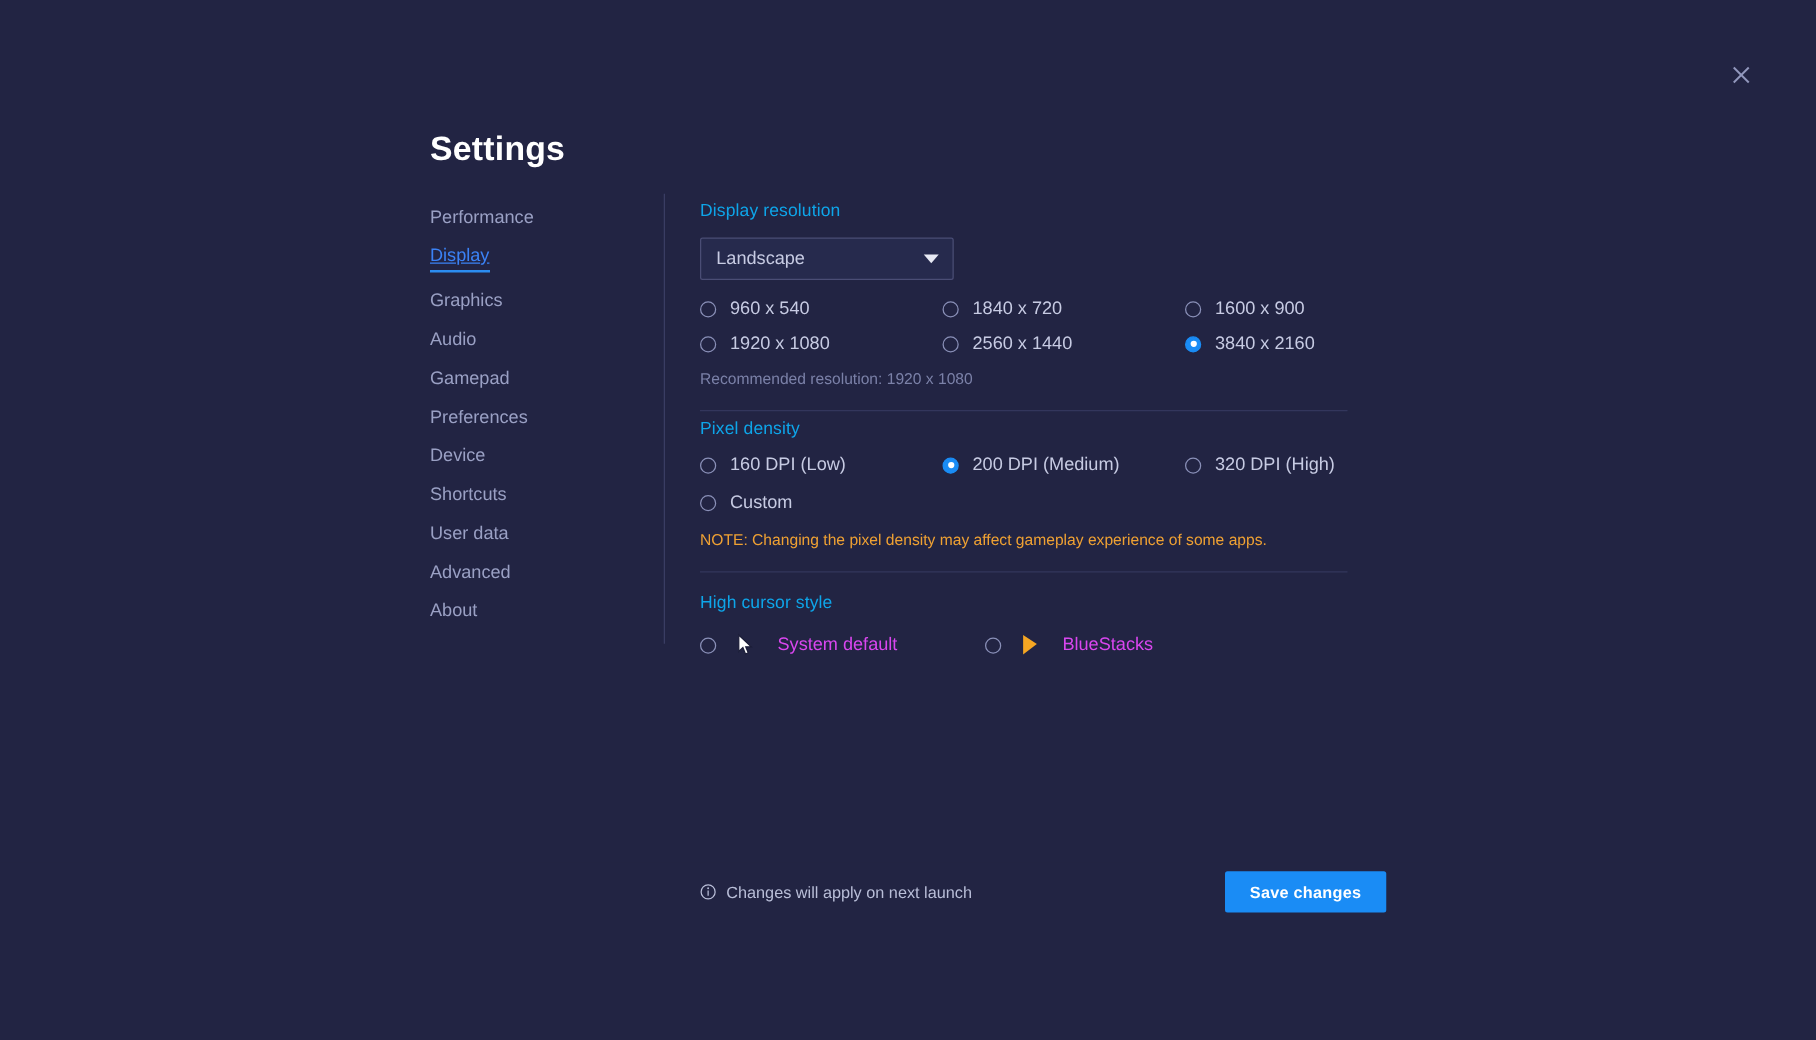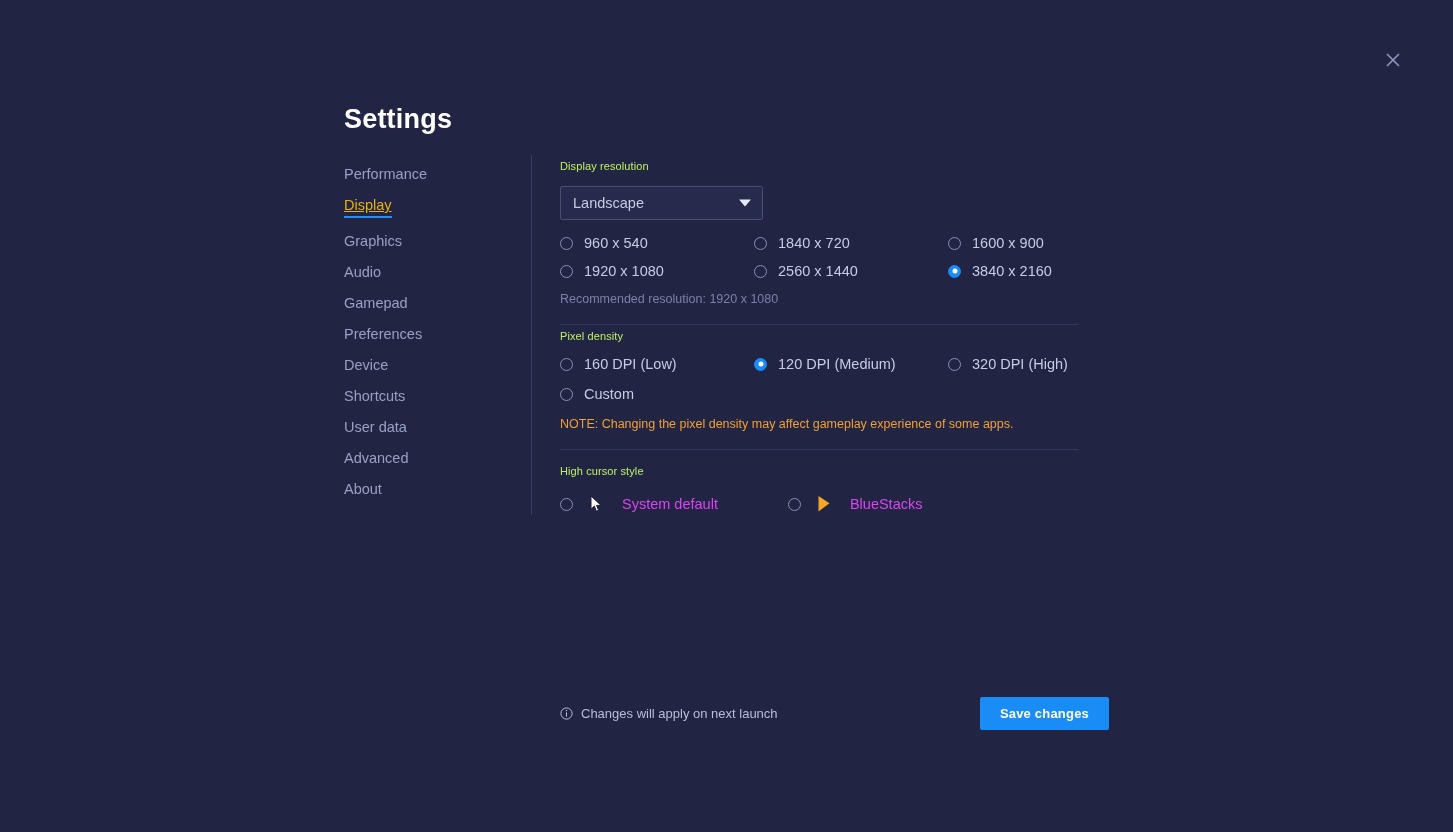--- a/index.html
+++ b/index.html
@@ -57,21 +57,21 @@
     color: #9aa0c4;
     line-height: 16px;
     padding: 0;
     margin-bottom: 15px;
     cursor: pointer;
     display: inline-block;
     white-space: nowrap;
   }
   .sidebar-row { line-height: 0; }
   .sidebar-item.active {
-    color: #eab308;
+    color: #3b82f6;
     border-bottom: 2px solid #2b8cf0;
     padding-bottom: 3px;
     text-decoration: underline;
   }
 
   .v-divider {
     position: absolute;
     left: 531px;
     top: 155px;
     width: 1px;
@@ -81,22 +81,22 @@
 
   
   .content {
     position: absolute;
     left: 560px;
     top: 160px;
     width: 520px;
   }
 
   .section-title {
-    font-size: 11px;
-    color: #bef264;
+    font-size: 14px;
+    color: #0ea5e9;
     margin: 0 0 14px 0;
     letter-spacing: 0.1px;
   }
 
   .select-wrap {
     position: relative;
     width: 201px;
     height: 32px;
     border: 1px solid #4a4d75;
     border-radius: 2px;
@@ -312,21 +312,21 @@
     <div style="margin-top:5px;">
       <div class="section-title">Pixel density</div>
 
       <div class="radio-grid dense">
         <div class="radio-opt">
           <span class="radio-mark"></span>
           <span>160 DPI (Low)</span>
         </div>
         <div class="radio-opt checked">
           <span class="radio-mark"></span>
-          <span>120 DPI (Medium)</span>
+          <span>200 DPI (Medium)</span>
         </div>
         <div class="radio-opt">
           <span class="radio-mark"></span>
           <span>320 DPI (High)</span>
         </div>
         <div class="radio-opt">
           <span class="radio-mark"></span>
           <span>Custom</span>
         </div>
       </div>

